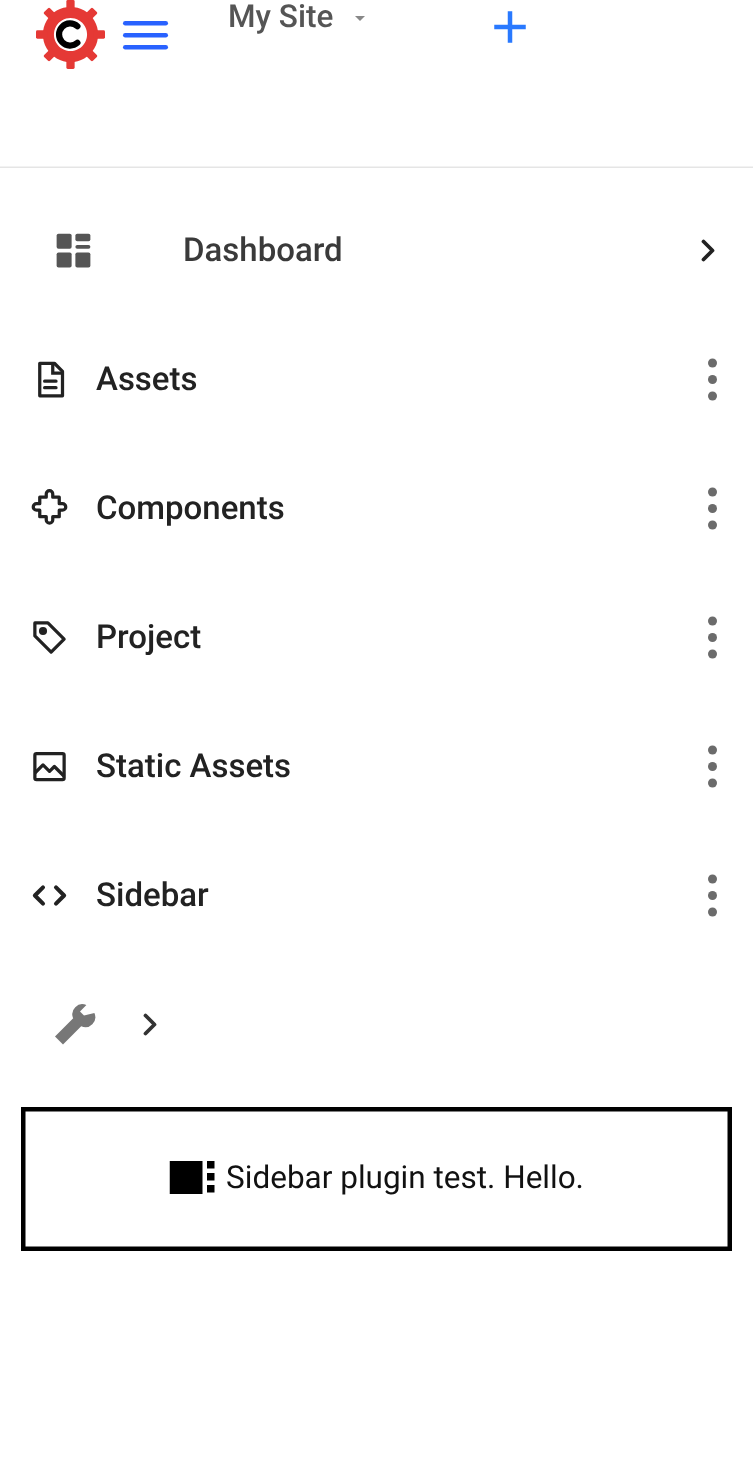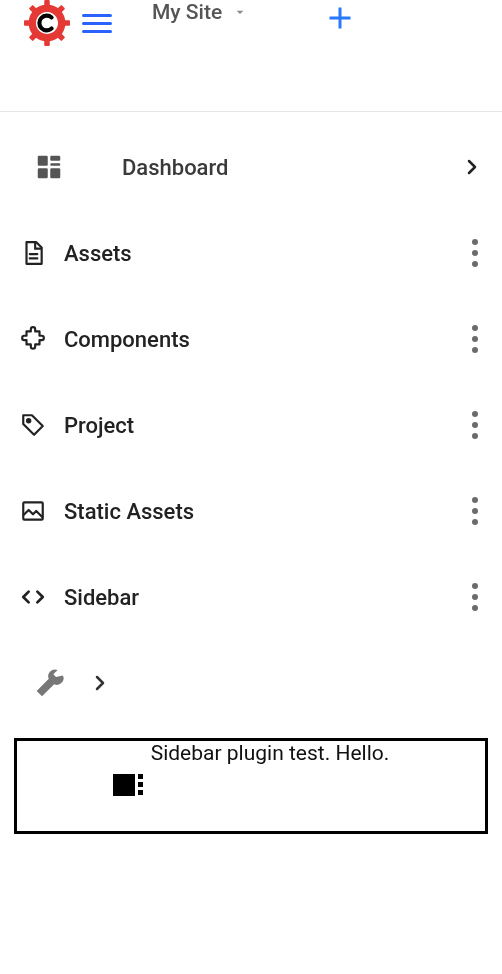--- a/index.html
+++ b/index.html
@@ -122,20 +122,21 @@
       height: 6px;
       border-radius: 50%;
       background: #6b6b6b;
     }
 
     .plugin-box {
       margin: 12px 14px 0 14px;
       border: 3px solid #000;
       height: 96px;
       display: flex;
+      align-items: center;
       justify-content: center;
       gap: 6px;
       font-size: 21px;
       color: #111;
       padding: 0 20px;
     }
 
     .plugin-icon {
       display: flex;
       align-items: center;

